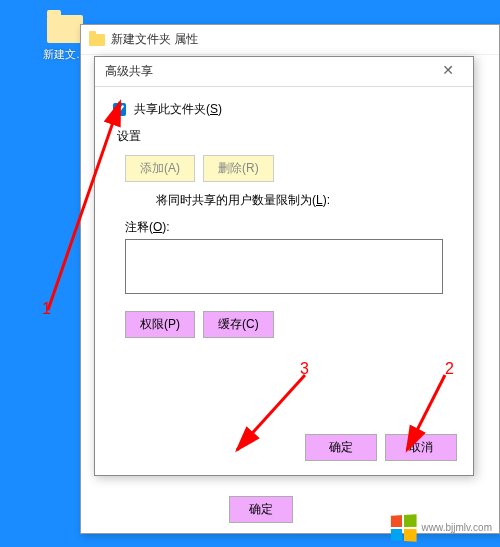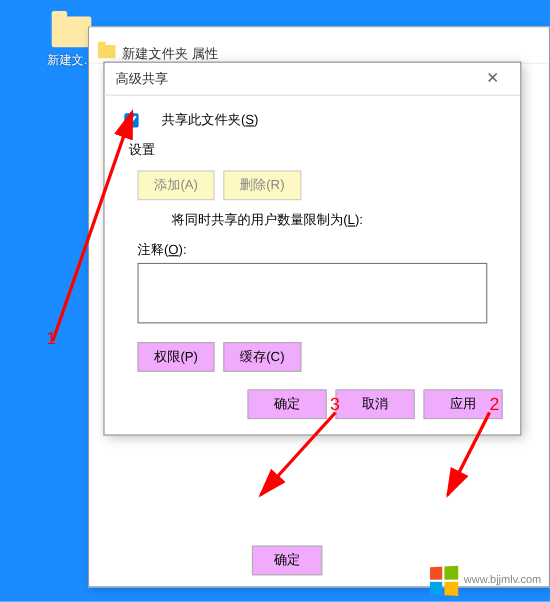--- a/index.html
+++ b/index.html
@@ -52,22 +52,22 @@
       left: 80px;
       width: 420px;
       height: 510px;
       background: white;
       border: 1px solid #999;
       box-shadow: 2px 2px 8px rgba(0,0,0,0.2);
     }
     .properties-titlebar {
       height: 30px;
       display: flex;
-      align-items: flex-start;
-      padding: 16px 8px;
+      align-items: center;
+      padding: 0 8px;
       background: white;
       border-bottom: 1px solid #eee;
     }
     .properties-titlebar .mini-folder {
       width: 16px;
       height: 12px;
       background: #ffd966;
       border-radius: 1px;
       margin-right: 6px;
       position: relative;
@@ -81,21 +81,21 @@
       border-radius: 1px 1px 0 0;
     }
     .properties-titlebar .title { color: #333; }
     
     
     .advanced-dialog {
       position: absolute;
       top: 56px;
       left: 94px;
       width: 380px;
-      height: 340px;
+      height: 420px;
       background: white;
       border: 1px solid #888;
       box-shadow: 2px 2px 10px rgba(0,0,0,0.25);
     }
     .adv-titlebar {
       height: 30px;
       display: flex;
       align-items: center;
       justify-content: space-between;
       padding: 0 10px;
@@ -109,21 +109,21 @@
       color: #666;
       font-size: 14px;
       cursor: pointer;
     }
     .adv-body {
       padding: 14px 18px;
     }
     .checkbox-row {
       display: flex;
       align-items: center;
-      gap: 21px;
+      gap: 8px;
       margin-bottom: 10px;
     }
     .checkbox-row input[type="checkbox"] {
       width: 13px; height: 13px;
       accent-color: #0078d7;
     }
     .checkbox-row label { color: #000; }
     .checkbox-row label .underline { text-decoration: underline; }
     
     .settings-group {
@@ -339,21 +339,20 @@
       <div class="perm-row">
         <button class="win-btn">权限(P)</button>
         <button class="win-btn">缓存(C)</button>
       </div>
     </div>
   </div>
 
   <div class="dialog-buttons">
     <button class="win-btn">确定</button>
     <button class="win-btn">取消</button>
-    <button class="win-btn">应用</button>
   </div>
 </div>
 
 <div class="arrow" style="left:38px; top:90px;">
   <svg width="100" height="230">
     <defs>
         <marker id="ah1" markerWidth="10" markerHeight="10" refX="8" refY="3" orient="auto">
           <path d="M0,0 L9,3 L0,6 Z" fill="#ff0000"></path>
         </marker>
       </defs>

